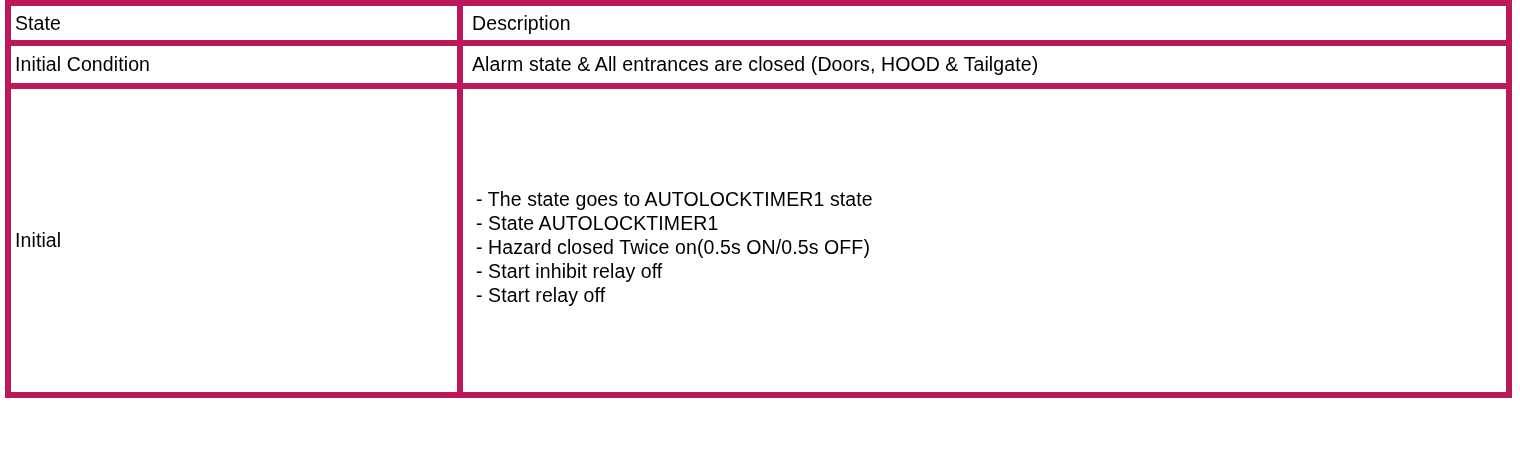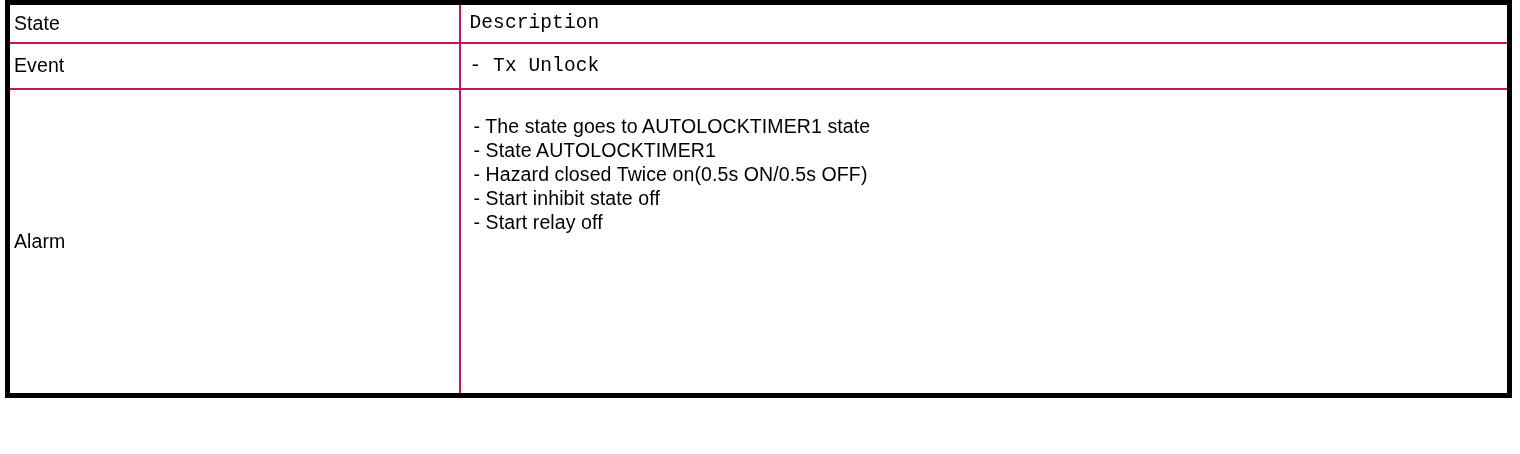--- a/index.html
+++ b/index.html
@@ -25,52 +25,51 @@
     left: 5px;
     top: 0px;
     width: 1507px;
     border-collapse: collapse;
     table-layout: fixed;
     border: 5px solid #000000;
     background: #ffffff;
   }
   table.spec-table th,
   table.spec-table td {
-    border: 2px solid #be185d;
+    border: 6px solid #be185d;
     font-size: 19.5px;
     font-weight: 400;
     letter-spacing: 0.1px;
     text-align: left;
     vertical-align: middle;
     padding: 0 8px 0 4px;
     white-space: nowrap;
     overflow: hidden;
   }
   table.spec-table td.desc-cell,
   table.spec-table th.desc-th {
     padding-left: 9px;
-    font-family: Liberation Mono, monospace;
   }
   tr.row-header  { height: 40px; }
   tr.row-initial { height: 43px; }
   tr.row-event   { height: 46px; }
   tr.row-action  { height: 303px; }
   td.state-cell-action {
     vertical-align: middle;
   }
   td.action-cell {
     padding: 0;
     vertical-align: top;
   }
   .action-stack {
     box-sizing: border-box;
     height: 303px;
     display: flex;
     flex-direction: column;
-    justify-content: flex-start;
+    justify-content: center;
     padding: 24px 0 12px 0;
   }
   .action-line {
     padding-left: 9px;
     font-size: 19.5px;
     line-height: 24px;
     white-space: nowrap;
   }
 </style>
 </head>
@@ -82,31 +81,31 @@
       <col style="width:452px">
       <col>
     </colgroup>
     <thead>
       <tr class="row-header">
         <th>State</th>
         <th class="desc-th">Description</th>
       </tr>
     </thead>
     <tbody>
-      <tr class="row-event">
-        <td>Event</td>
-        <td class="desc-cell">- Tx Unlock</td>
+      <tr class="row-initial">
+        <td>Initial Condition</td>
+        <td class="desc-cell">Alarm state &amp; All entrances are closed (Doors, HOOD &amp; Tailgate)</td>
       </tr>
       <tr class="row-action">
-        <td class="state-cell-action">Alarm</td>
+        <td class="state-cell-action">Initial</td>
         <td class="action-cell">
           <div class="action-stack">
             <div class="action-line">- The state goes to AUTOLOCKTIMER1 state</div>
             <div class="action-line">- State AUTOLOCKTIMER1</div>
             <div class="action-line">- Hazard closed Twice on(0.5s ON/0.5s OFF)</div>
-            <div class="action-line">- Start inhibit state off</div>
+            <div class="action-line">- Start inhibit relay off</div>
             <div class="action-line">- Start relay off</div>
           </div>
         </td>
       </tr>
     </tbody>
   </table>
 </div>
 
 </body></html>

